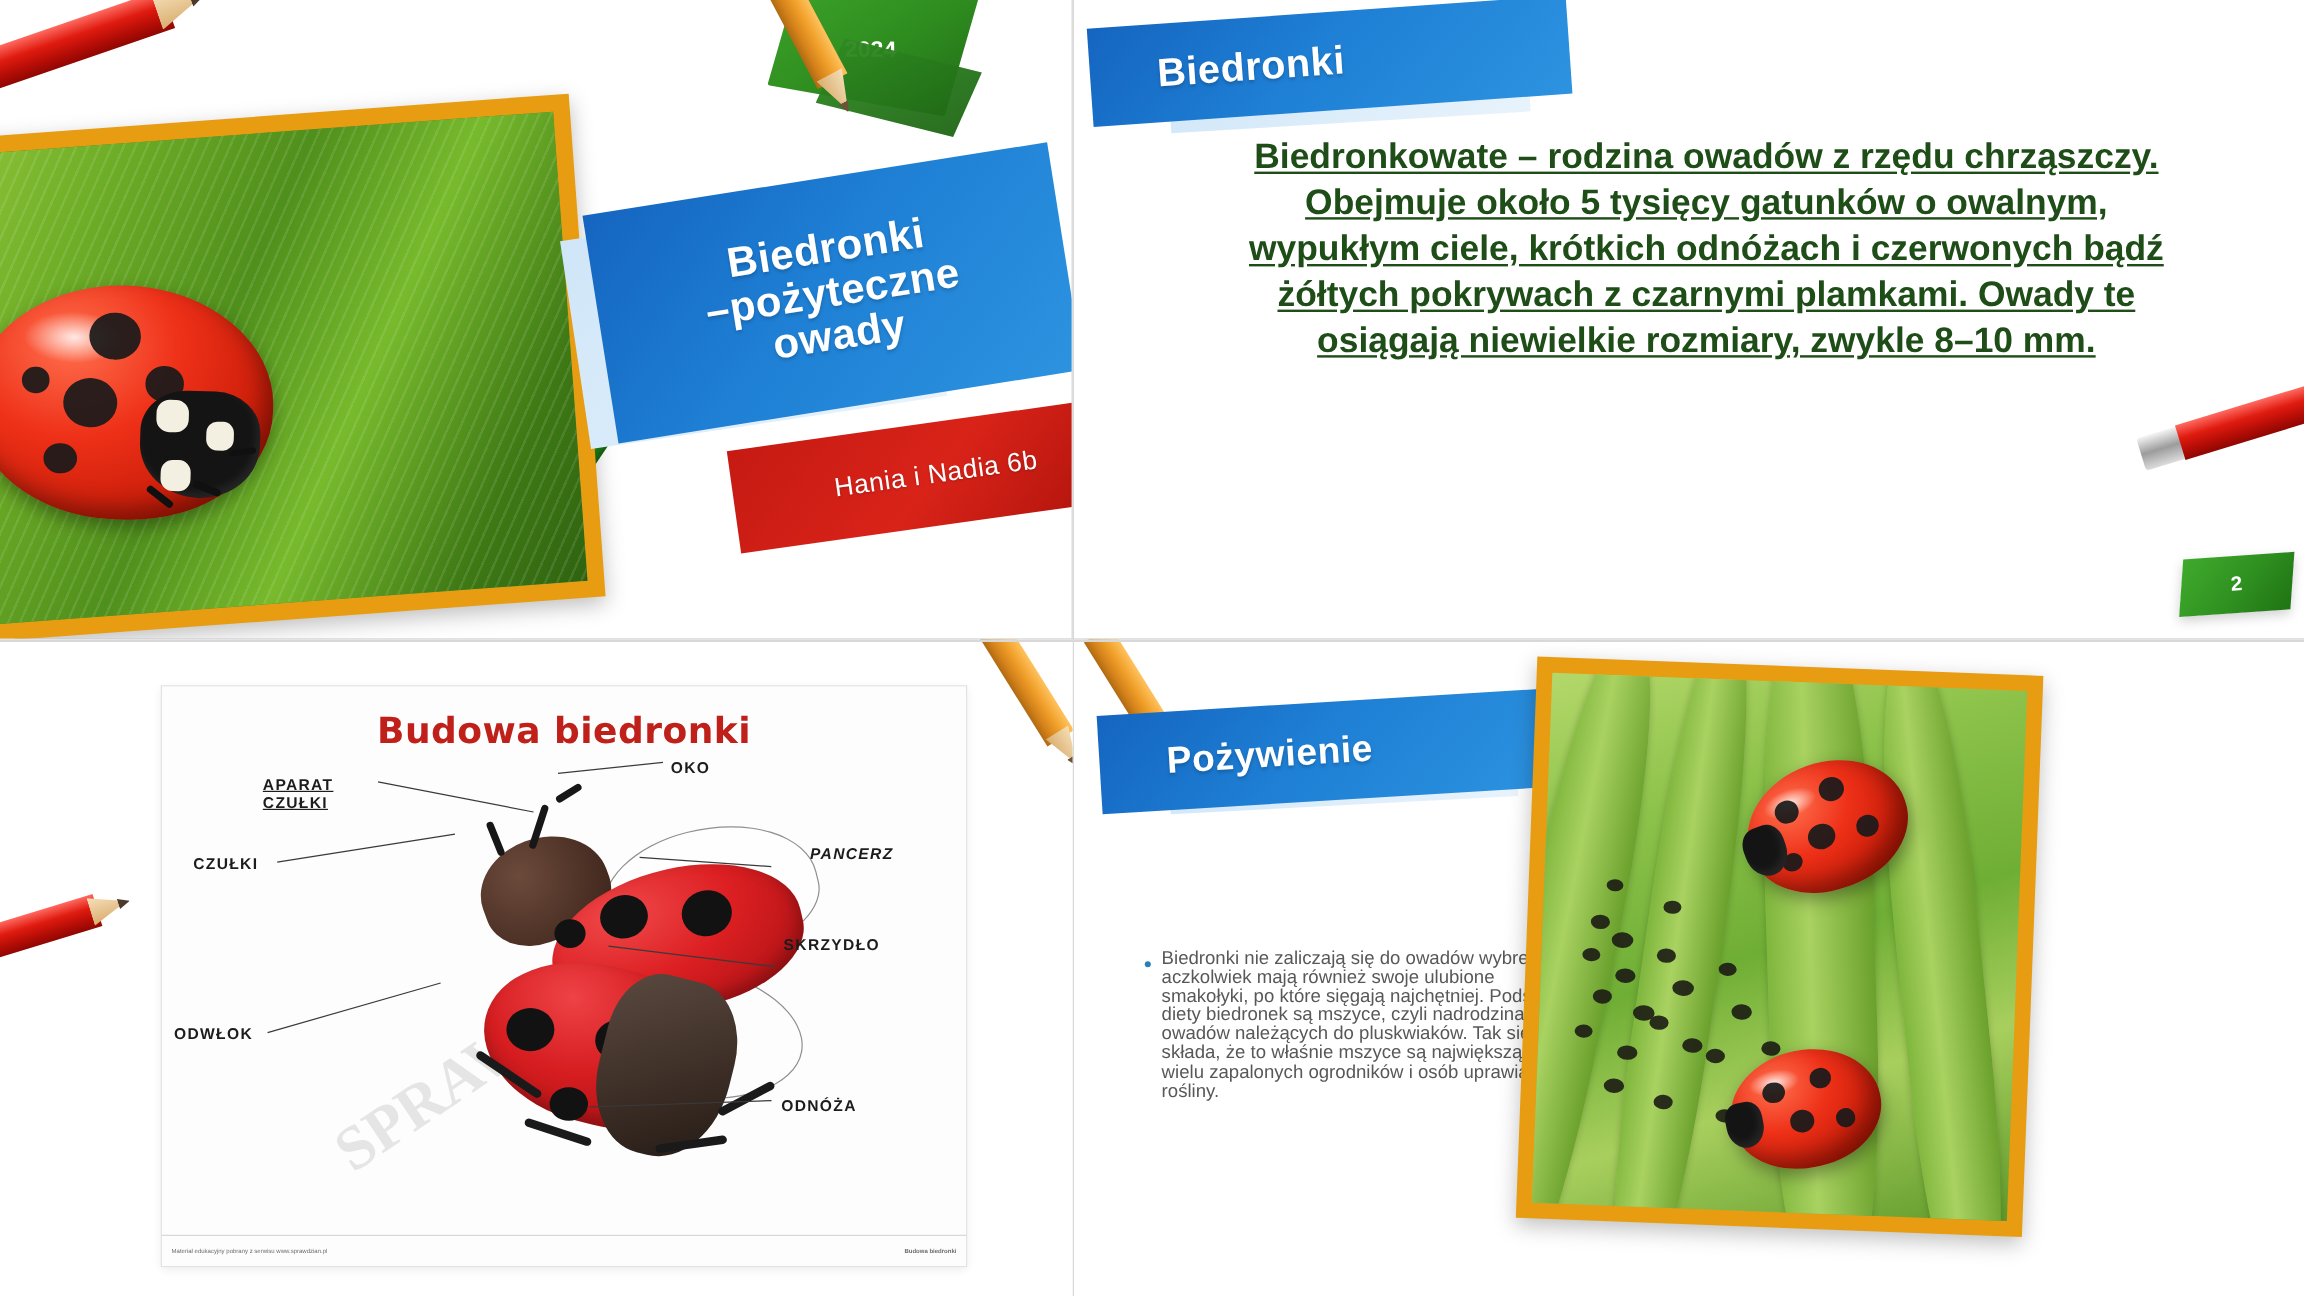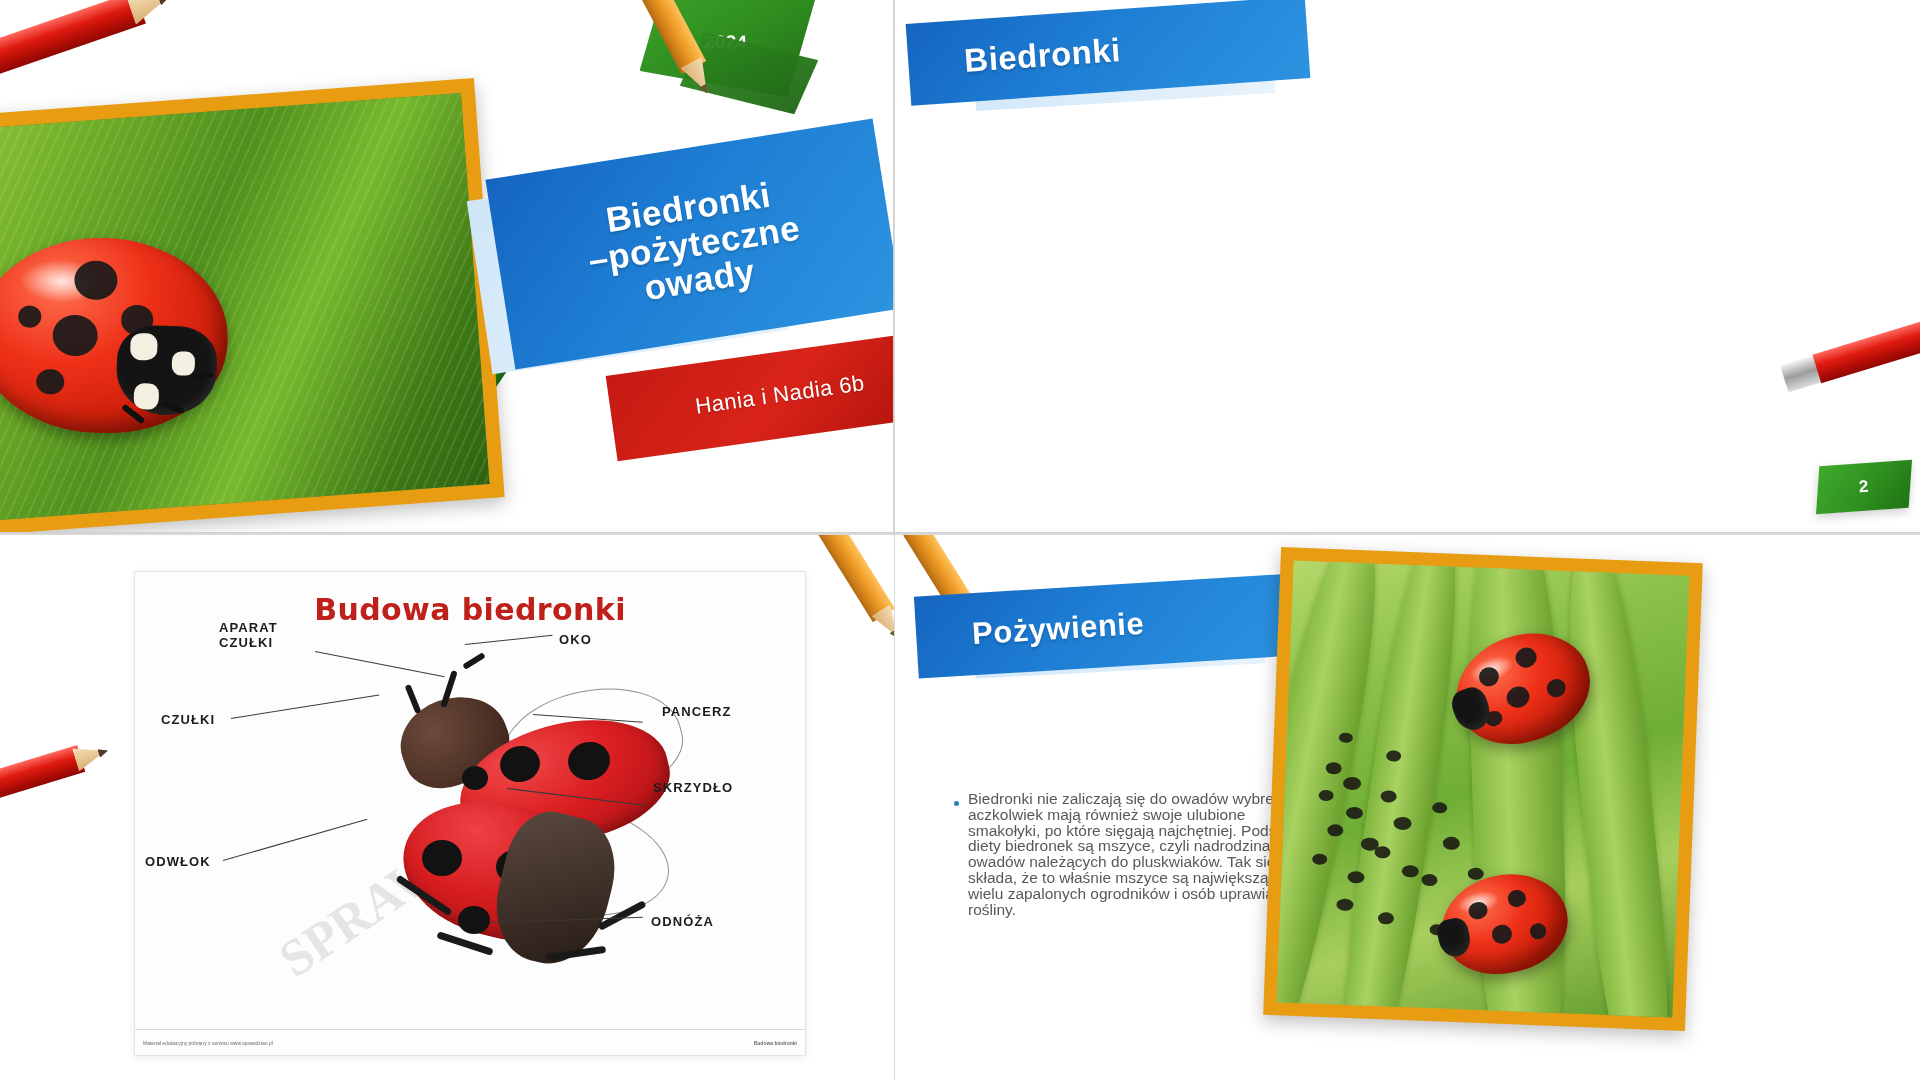--- a/index.html
+++ b/index.html
@@ -224,20 +224,21 @@
       <div style="position:absolute;left:40px;top:0;right:28px;height:100%;background:linear-gradient(to bottom,#ff6a60,#e01b10 38%,#b50d06 72%,#8f0703);"></div>
 
     </div>
 
     <div class="ribbon blue-ribbon-pale" style="left:80px; top:42px; width:300px; height:60px; transform:rotate(-3.5deg);"></div>
 
     <div class="ribbon blue-ribbon" style="left:14px; top:10px; width:400px; height:82px; transform:rotate(-4deg); justify-content:flex-start; padding-left:56px;">
       <span style="font-size:33px; text-shadow:0 2px 3px rgba(0,0,0,.2);">Biedronki</span>
     </div>
 
+    <div class="s2-body" style="left:128px; top:112px; width:800px; font-size:29.5px; line-height:1.30;">Biedronkowate – rodzina owadów z rzędu chrząszczy. Obejmuje około 5 tysięcy gatunków o owalnym, wypukłym ciele, krótkich odnóżach i czerwonych bądź żółtych pokrywach z czarnymi plamkami. Owady te osiągają niewielkie rozmiary, zwykle 8–10 mm.</div>
 
     <div class="pagebadge" style="left:924px; top:463px;">
       <span>2</span>
     </div>
   </div>
 
   <div class="slide s3">
 
     <div class="pencil" style="left:760px; height:26px; width:180px; top:15px; transform:rotate(58deg);">
 
@@ -305,29 +306,29 @@
       </div>
 
       <div class="leader" style="left:180px; top:79px;  width:132px; transform:rotate(11deg);"></div>
       <div class="leader" style="left:96px;  top:146px; width:150px; transform:rotate(-9deg);"></div>
       <div class="leader" style="left:88px;  top:288px; width:150px; transform:rotate(-16deg);"></div>
       <div class="leader" style="left:330px; top:72px;  width:88px;  transform:rotate(-6deg);"></div>
       <div class="leader" style="left:398px; top:142px; width:110px; transform:rotate(4deg);"></div>
       <div class="leader" style="left:372px; top:216px; width:140px; transform:rotate(7deg);"></div>
       <div class="leader" style="left:356px; top:350px; width:152px; transform:rotate(-2deg);"></div>
 
-      <div class="diag-label" style="left:84px; top:48px;">
+      <div class="diag-label" style="left:84px; top:74px;text-decoration:underline;">
         <span>APARAT</span><br>
         <span>CZUŁKI</span>
       </div>
       <div class="diag-label" style="left:26px; top:140px;">CZUŁKI</div>
       <div class="diag-label" style="left:10px; top:282px;">ODWŁOK</div>
 
       <div class="diag-label" style="left:424px; top:60px;">OKO</div>
-      <div class="diag-label" style="left:527px; top:132px;">PANCERZ</div>
+      <div class="diag-label" style="left:540px; top:132px;font-style:italic;">PANCERZ</div>
       <div class="diag-label" style="left:518px; top:208px;">SKRZYDŁO</div>
       <div class="diag-label" style="left:516px; top:342px;">ODNÓŻA</div>
 
       <div class="diag-footer">
         <span>Materiał edukacyjny pobrany z serwisu www.sprawdzian.pl</span>
         <span style="font-weight:700;">Budowa biedronki</span>
       </div>
     </div>
 
   </div>

